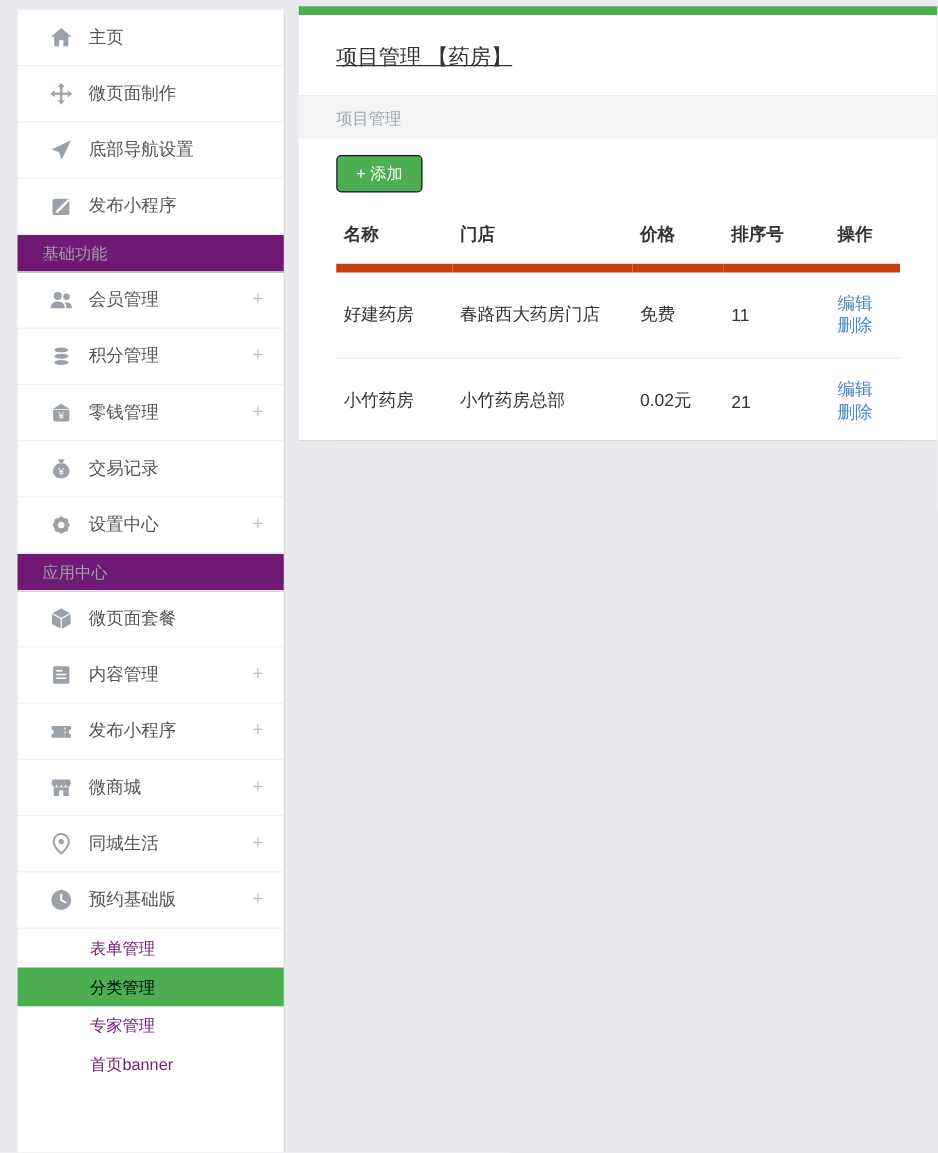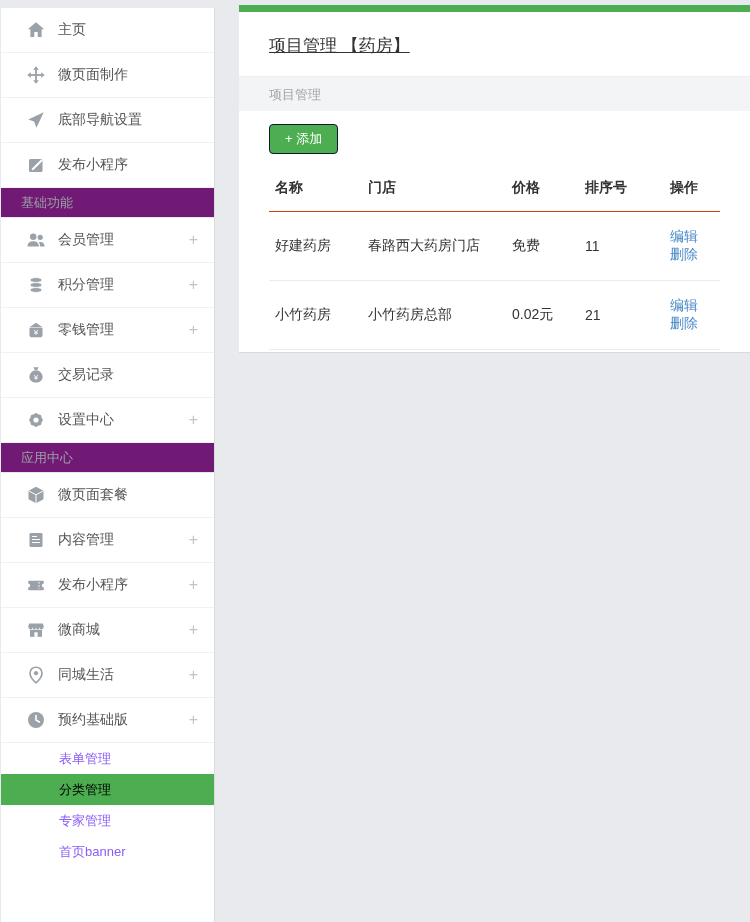--- a/index.html
+++ b/index.html
@@ -1,49 +1,49 @@
 <!DOCTYPE html>
 <html style="--accent-green: #4cae50; --link-blue: #4788c7; --page-bg: #e8eaed;"><head>
 <meta charset="utf-8">
 <style>
   * { margin:0; padding:0; box-sizing:border-box; }
   html,body { width:750px; height:922px; }
   body { font-family:"Liberation Sans","DejaVu Sans",sans-serif; }
   .stage { position:relative; width:750px; height:922px; background:#e8eaed; overflow:hidden; }
 
   
-  .sidebar { position:absolute; left:1px; top:8px; width:214px; height:914px;
+  .sidebar { position:absolute; left:14px; top:8px; width:214px; height:914px;
              background:#fff; border-right:1px solid #d9dbde; }
   .nav-item { display:flex; align-items:center; height:45px; padding-left:25px;
               border-bottom:1px solid #f0f1f3; position:relative; cursor:pointer; }
   .nav-icon { width:20px; height:20px; margin-right:12px; flex:0 0 20px; }
   .nav-icon svg { width:20px; height:20px; display:block; }
   .nav-label { font-size:14px; color:#555; }
   .nav-expand { position:absolute; right:16px; top:50%; transform:translateY(-50%);
                 color:#c2c5c8; font-size:16px; font-weight:400; }
   .nav-section { height:30px; line-height:30px; background:#701a75; color:#9ba0a4;
                  font-size:13px; padding-left:20px; border-bottom:1px solid #e6e8ea; }
   .sub-item { height:31px; line-height:31px; padding-left:58px; font-size:13px;
-              color:#8b5cf6; cursor:pointer; }
+              color:#701a75; cursor:pointer; }
   .sub-item.active { background:var(--accent-green,#4cae50); color:#000000; }
 
   
   .content { position:absolute; left:239px; top:5px; right:0; height:348px;
              background:#fff; border-bottom:1px solid #d9dadc; }
   .green-bar { height:7px; background:var(--accent-green,#4cae50); }
   .page-title { font-size:17px; font-weight:400; color:#333; padding:22px 30px 19px;text-decoration:underline; }
   .crumb { height:35px; line-height:35px; background:#f3f4f6; color:#a2a6aa;
            font-size:13px; padding-left:30px; border-top:1px solid #eceef0; }
   .toolbar { padding:13px 30px; }
   .add-btn { background:var(--accent-green,#4cae50); color:#fff; border:1px solid #0f172a;
              border-radius:4px; height:30px; padding:0 15px; font-size:13px; cursor:pointer;
              font-family:inherit; }
   .projects { border-collapse:collapse; margin:0 30px; width:calc(100% - 60px); table-layout:fixed; }
   .projects th { text-align:left; font-size:14px; color:#333; font-weight:bold;
-                 padding:12px 6px 14px; border-bottom:1px solid #c2410c; }
+                 padding:12px 6px 14px; border-bottom:7px solid #c2410c; }
   .projects td { font-size:14px; color:#333; padding:16px 6px; border-bottom:1px solid #eaebec; }
   .col-name{width:93px;} .col-store{width:144px;} .col-price{width:73px;}
   .col-sort{width:85px;} .col-ops{width:auto;}
   .projects a { color:var(--link-blue,#4788c7); text-decoration:none; margin-right:12px;
                 cursor:pointer; }
 </style>
 </head>
 <body>
 
 <div class="stage">

